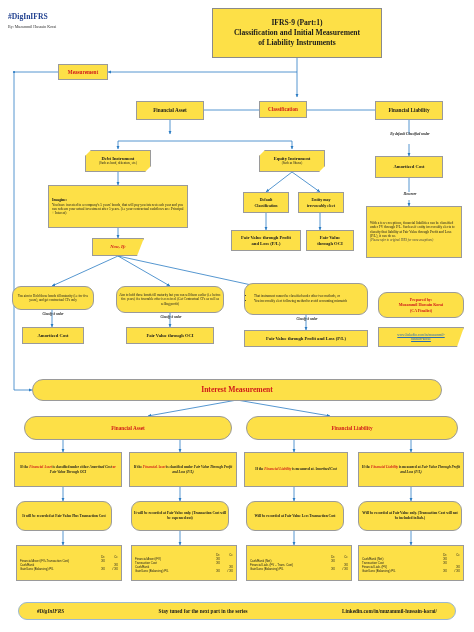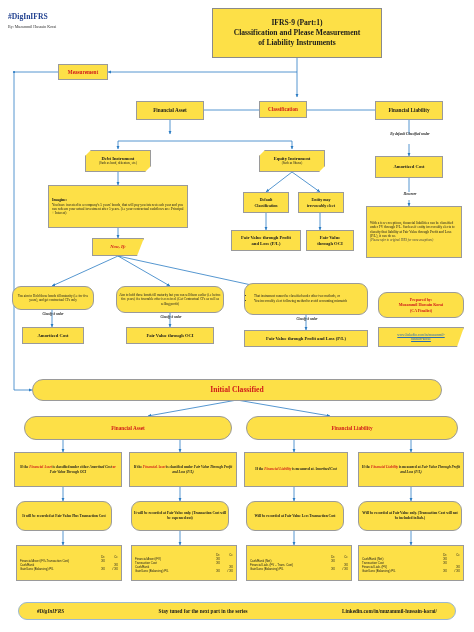--- a/index.html
+++ b/index.html
@@ -110,21 +110,21 @@
   </svg>
 
   <div style="position:absolute;left:8px;top:12px;">
     <div class="t75 bold" style="color:#1f3f8f;">#DigInIFRS</div>
     <div class="t4" style="color:#333;margin-top:2px;">By: Muzammil Hussain Korai</div>
   </div>
 
   <div class="node rect title-box" style="left:212px;top:8px;width:170px;height:50px;">
     <div class="inner">
       <div class="t75 bold">IFRS-9 (Part:1)</div>
-      <div class="t75 bold">Classification and Please Measurement</div>
+      <div class="t75 bold">Classification and Initial Measurement</div>
       <div class="t75 bold">of Liability Instruments</div>
     </div>
   </div>
 
   <div class="node rect" style="left:58px;top:64px;width:50px;height:16px;">
     <div class="inner t5 bold red">Measurement</div>
   </div>
 
   <div class="node rect" style="left:259px;top:101px;width:48px;height:17px;">
     <div class="inner t5 bold red">Classification</div>
@@ -248,21 +248,21 @@
   </div>
 
   <div class="node flagl" style="left:378px;top:327px;width:86px;height:20px;">
     <div class="inner">
       <div class="t35" style="color:#2b6cb0;text-decoration:underline;">www.linkedin.com/in/muzammil-</div>
       <div class="t35" style="color:#2b6cb0;text-decoration:underline;">hussain-korai/</div>
     </div>
   </div>
 
   <div class="node pill" style="left:32px;top:379px;width:410px;height:22px;">
-    <div class="inner t75 bold red">Initial Classified</div>
+    <div class="inner t75 bold red">Interest Measurement</div>
   </div>
 
   <div class="node pill" style="left:24px;top:416px;width:208px;height:24px;">
     <div class="inner t5 bold red">Financial Asset</div>
   </div>
 
   <div class="node pill" style="left:246px;top:416px;width:212px;height:24px;">
     <div class="inner t5 bold red">Financial Liability</div>
   </div>
 

